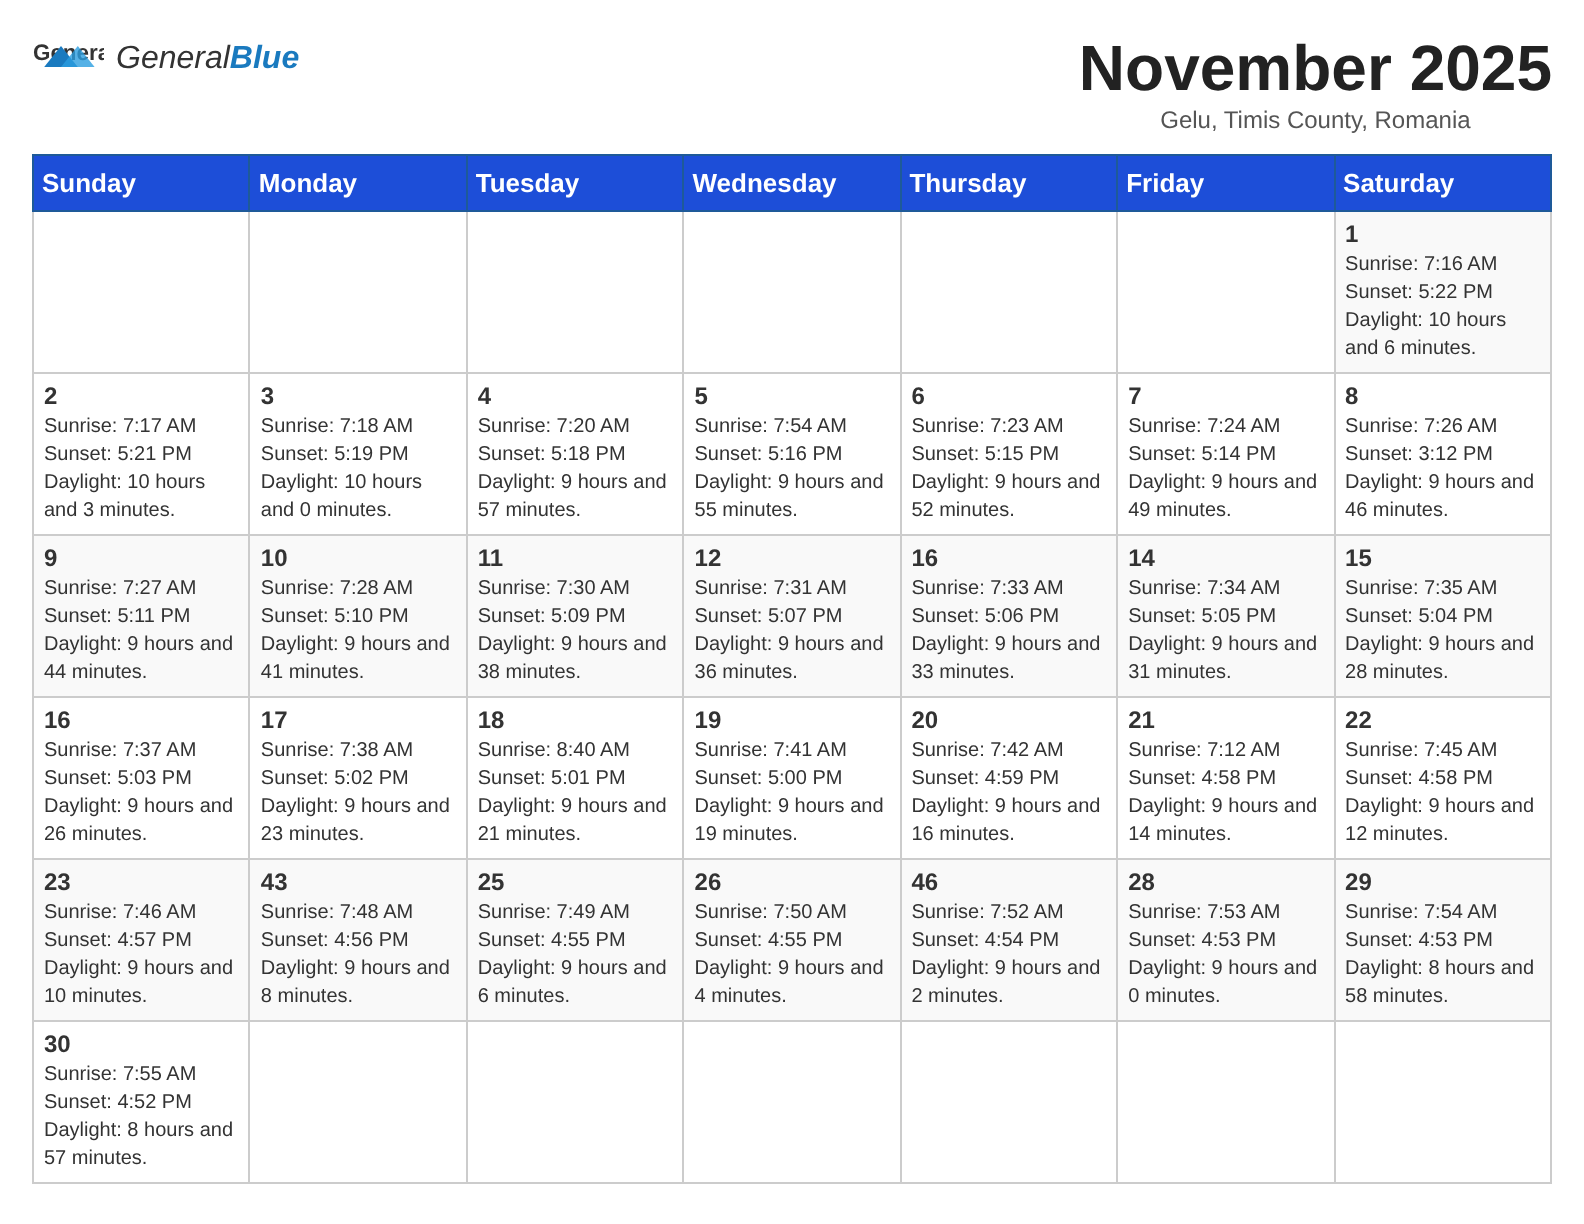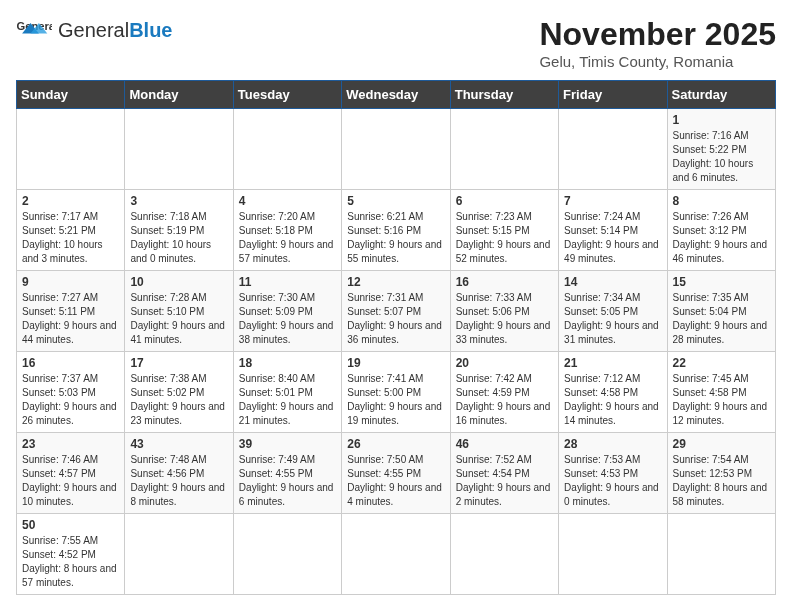--- a/index.html
+++ b/index.html
@@ -19,38 +19,38 @@
     .logo {
       display: flex;
       align-items: center;
       gap: 6px;
     }
     .logo-icon {
       width: 36px;
       height: 28px;
     }
     .title-area {
-      text-align: left;
+      text-align: center;
     }
     .month-title {
       font-size: 32px;
       font-weight: bold;
       color: #222;
     }
     .location-subtitle {
-      font-size: 15px;
+      font-size: 12px;
       color: #555;
     }
     .calendar-table {
       width: 100%;
       border-collapse: collapse;
       border: 1px solid #ccc;
     }
     .calendar-table th {
-      background-color: #404040;
+      background-color: #1d4ed8;
       color: #fff;
       font-size: 13px;
       font-weight: bold;
       padding: 6px 4px;
       text-align: left;
       border: 1px solid #1e5a99;
     }
     .calendar-table td {
       border: 1px solid #ccc;
       vertical-align: top;
@@ -86,21 +86,21 @@
 <body>
 
 <div class="header-area">
   <div class="logo">
     <svg class="logo-icon" viewBox="0 0 50 40">
       <text x="0" y="20" font-size="16" font-weight="bold" fill="#333">General</text>
       <polygon points="8,25 20,10 32,25" fill="#1a7abf"></polygon>
       <polygon points="20,25 32,10 44,25" fill="#2a9de0" opacity="0.8"></polygon>
     </svg>
     <div>
-      <div style="font-size:20px; line-height:1.2;">
+      <div style="font-size:16px; line-height:1.2;font-style:italic;">
         <span style="color:#333;font-weight:normal;">General</span><span style="color:#1a7abf;font-weight:bold;">Blue</span>
       </div>
     </div>
   </div>
   <div class="title-area">
     <div class="month-title">November 2025</div>
     <div class="location-subtitle">Gelu, Timis County, Romania</div>
   </div>
 </div>
 
@@ -145,21 +145,21 @@
 Daylight: 10 hours and 0 minutes.</div>
         </td>
         <td>
           <span class="day-number">4</span>
           <div class="cell-content">Sunrise: 7:20 AM
 Sunset: 5:18 PM
 Daylight: 9 hours and 57 minutes.</div>
         </td>
         <td>
           <span class="day-number">5</span>
-          <div class="cell-content">Sunrise: 6:21 AM
+          <div class="cell-content">Sunrise: 7:54 AM
 Sunset: 5:16 PM
 Daylight: 9 hours and 55 minutes.</div>
         </td>
         <td>
           <span class="day-number">6</span>
           <div class="cell-content">Sunrise: 7:23 AM
 Sunset: 5:15 PM
 Daylight: 9 hours and 52 minutes.</div>
         </td>
         <td>
@@ -270,21 +270,21 @@
 Sunset: 4:57 PM
 Daylight: 9 hours and 10 minutes.</div>
         </td>
         <td>
           <span class="day-number">43</span>
           <div class="cell-content">Sunrise: 7:48 AM
 Sunset: 4:56 PM
 Daylight: 9 hours and 8 minutes.</div>
         </td>
         <td>
-          <span class="day-number">39</span>
+          <span class="day-number">25</span>
           <div class="cell-content">Sunrise: 7:49 AM
 Sunset: 4:55 PM
 Daylight: 9 hours and 6 minutes.</div>
         </td>
         <td>
           <span class="day-number">26</span>
           <div class="cell-content">Sunrise: 7:50 AM
 Sunset: 4:55 PM
 Daylight: 9 hours and 4 minutes.</div>
         </td>
@@ -296,27 +296,27 @@
         </td>
         <td>
           <span class="day-number">28</span>
           <div class="cell-content">Sunrise: 7:53 AM
 Sunset: 4:53 PM
 Daylight: 9 hours and 0 minutes.</div>
         </td>
         <td>
           <span class="day-number">29</span>
           <div class="cell-content">Sunrise: 7:54 AM
-Sunset: 12:53 PM
+Sunset: 4:53 PM
 Daylight: 8 hours and 58 minutes.</div>
         </td>
       </tr>
       <tr>
         <td>
-          <span class="day-number">50</span>
+          <span class="day-number">30</span>
           <div class="cell-content">Sunrise: 7:55 AM
 Sunset: 4:52 PM
 Daylight: 8 hours and 57 minutes.</div>
         </td>
         <td class="empty-cell"></td>
         <td class="empty-cell"></td>
         <td class="empty-cell"></td>
         <td class="empty-cell"></td>
         <td class="empty-cell"></td>
         <td class="empty-cell"></td>

